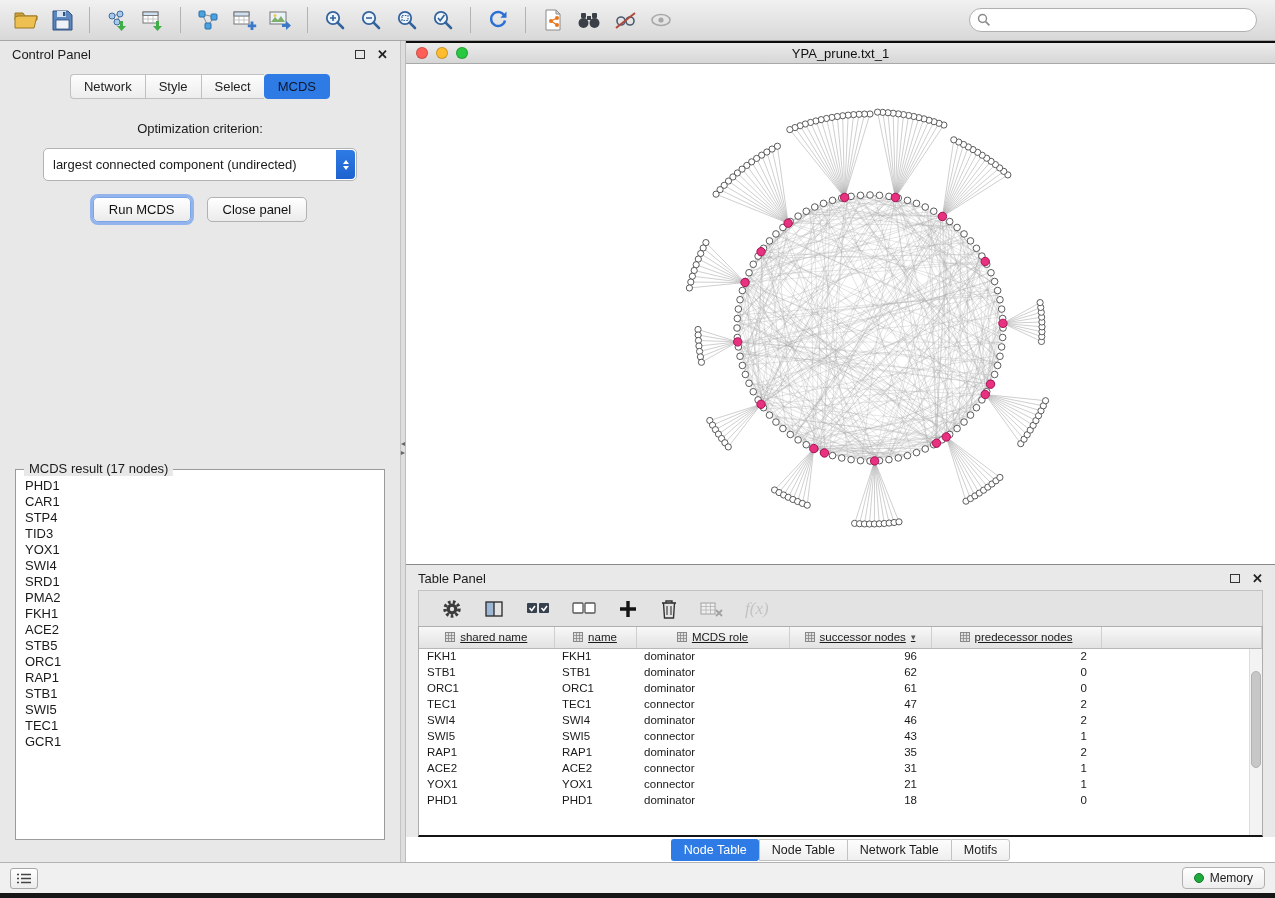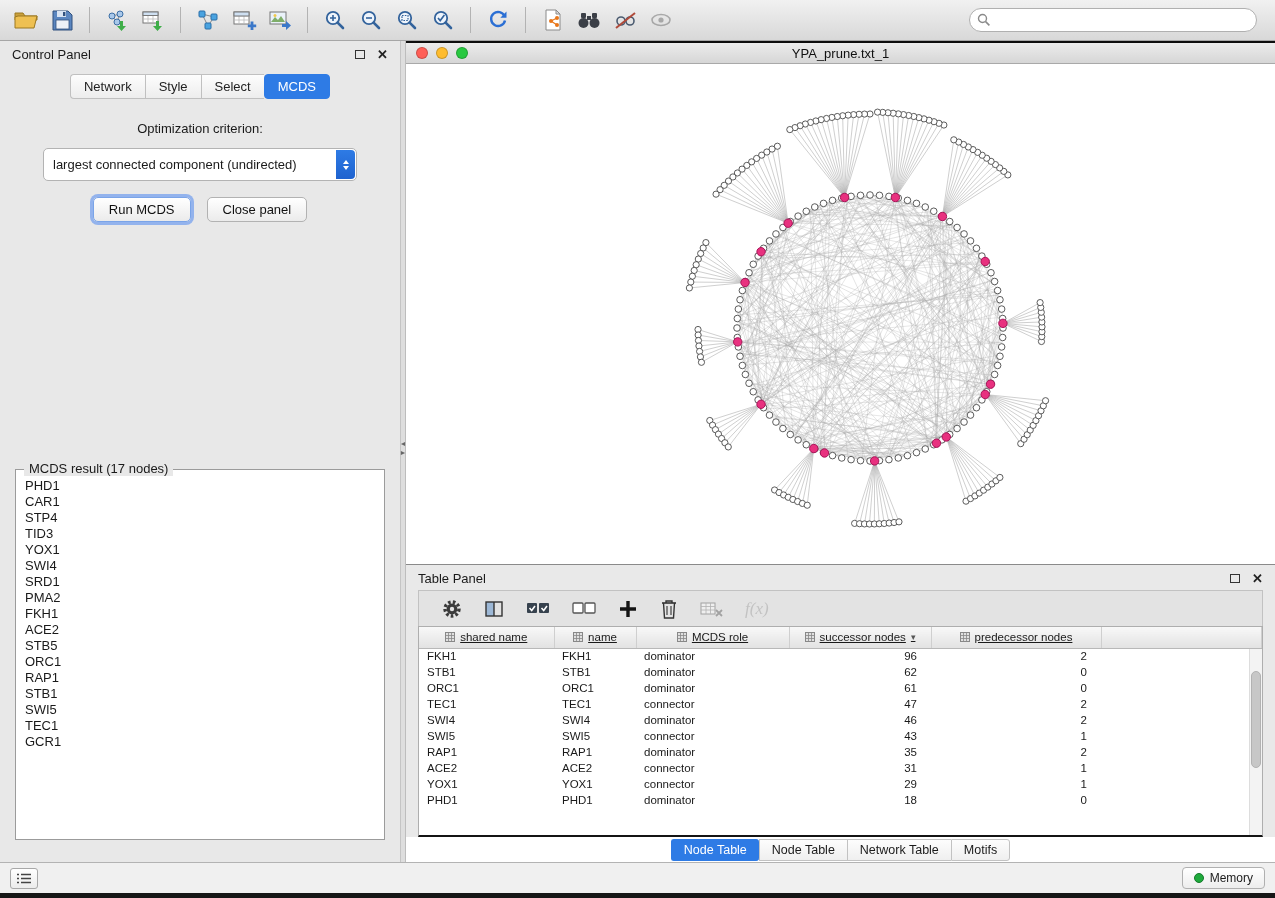--- a/index.html
+++ b/index.html
@@ -24,21 +24,21 @@
   .panel-header { display:flex; align-items:center; padding:6px 12px 4px; font-size:13px; }
   .win-icons { margin-left:auto; display:flex; gap:12px; align-items:center; }
   .float-glyph { width:10px; height:9px; border:1.5px solid #333; display:inline-block; }
   .close-glyph { font-size:13px; font-weight:bold; color:#222; line-height:10px; }
 
   .cp-tabs { display:flex; justify-content:center; margin-top:8px; }
   .cp-tab { font-size:13px; padding:4px 13px; background:linear-gradient(#fdfdfd,#ededed);
             border:1px solid #c0c0c0; border-right:none; color:#222; }
   .cp-tab:first-child { border-radius:4px 0 0 4px; }
   .cp-tab:last-child { border-right:1px solid #c0c0c0; border-radius:0 4px 4px 0; }
-  .cp-tab.active { background:var(--accent); border-color:var(--accent); color:#ffffff; border-radius:4px; }
+  .cp-tab.active { background:var(--accent); border-color:var(--accent); color:#0f172a; border-radius:4px; }
 
   .cp-opt-label { text-align:center; margin-top:22px; font-size:13px; }
   .cp-select { margin:12px auto 0; width:314px; height:33px; background:#fff; border:1px solid #b3b3b3;
                border-radius:5px; display:flex; align-items:center; font-size:13px; padding-left:9px; position:relative; }
   .caret-box { position:absolute; right:1px; top:1px; bottom:1px; width:19px; border-radius:0 4px 4px 0;
                background:linear-gradient(var(--accent),#1e62cf); display:flex; flex-direction:column;
                align-items:center; justify-content:center; gap:2px; }
   .tri-up { width:0; height:0; border-left:3.5px solid transparent; border-right:3.5px solid transparent; border-bottom:4px solid #fff; }
   .tri-down { width:0; height:0; border-left:3.5px solid transparent; border-right:3.5px solid transparent; border-top:4px solid #fff; }
 
@@ -1253,21 +1253,21 @@
                   <td>ACE2</td>
                   <td>connector</td>
                   <td class="num">31</td>
                   <td class="num">1</td>
                   <td></td>
                 </tr>
                 <tr>
                   <td>YOX1</td>
                   <td>YOX1</td>
                   <td>connector</td>
-                  <td class="num">29</td>
+                  <td class="num">21</td>
                   <td class="num">1</td>
                   <td></td>
                 </tr>
                 <tr>
                   <td>PHD1</td>
                   <td>PHD1</td>
                   <td>dominator</td>
                   <td class="num">18</td>
                   <td class="num">0</td>
                   <td></td>

